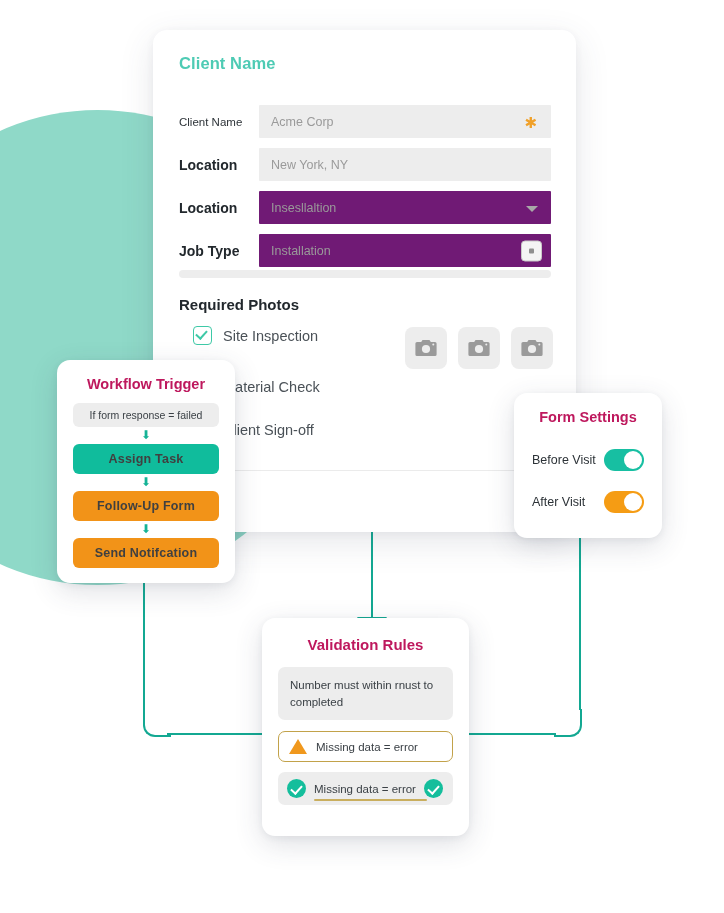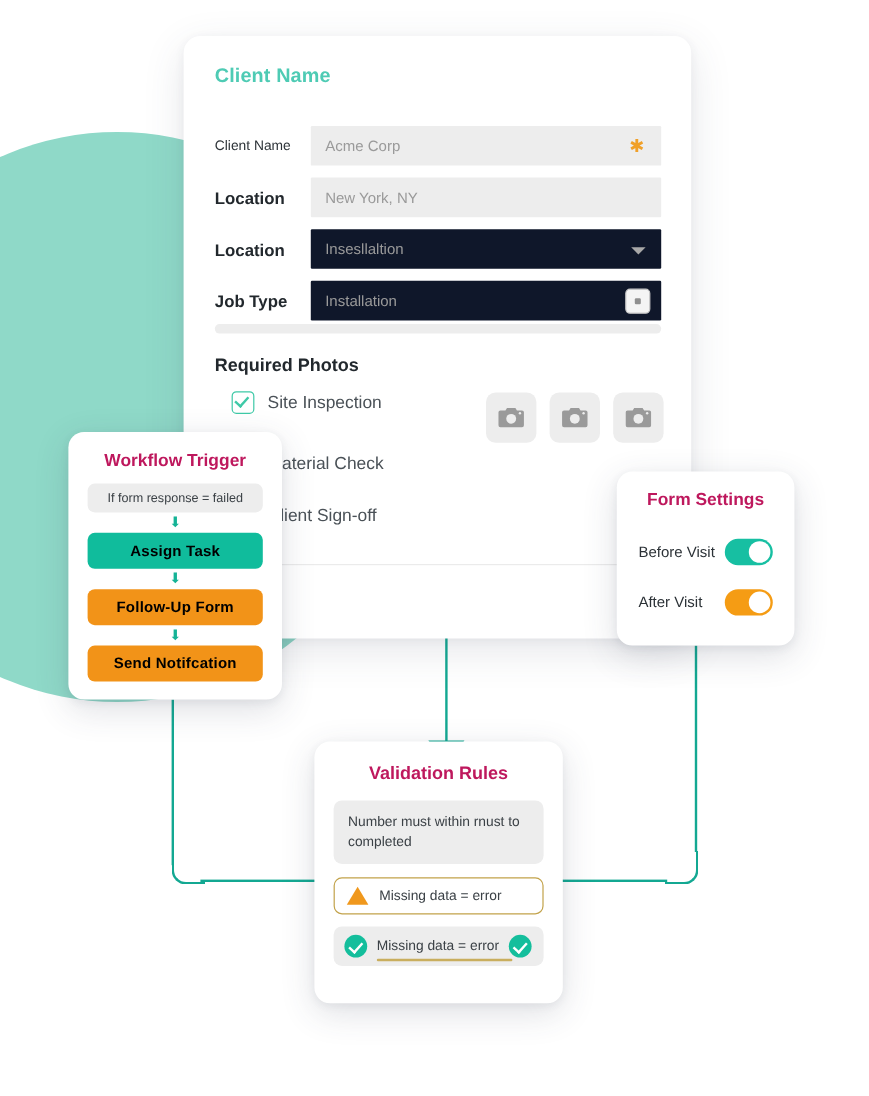--- a/index.html
+++ b/index.html
@@ -107,21 +107,21 @@
     height: 33px;
     background: #EDEDED;
     border-radius: 1px;
     display: flex;
     align-items: center;
     padding: 0 12px;
     box-sizing: border-box;
     font-size: 12.5px;
     color: #9a9a9a;
   }
-  .field-input.soft { background: #0f172a; }
+  .field-input.soft { background: #701a75; }
   .req-star {
     position: absolute;
     right: 14px; top: 50%;
     transform: translateY(-50%);
     color: #F0A029;
     font-size: 15px;
     line-height: 1;
   }
   .chev {
     position: absolute;
@@ -241,21 +241,21 @@
     color: #3b4146;
     text-align: center;
     padding: 6px 4px;
   }
   .wf-step {
     margin: 0 16px;
     border-radius: 6px;
     text-align: center;
     font-size: 12.5px;
     font-weight: bold;
-    color: #000000;
+    color: #404040;
     padding: 8px 4px;
     letter-spacing: 0.2px;
   }
   .wf-step.teal { background: #10BC9C; }
   .wf-step.orange { background: #F29318; }
   .wf-arrow {
     text-align: center;
     color: #15B396;
     font-size: 12px;
     line-height: 13px;

